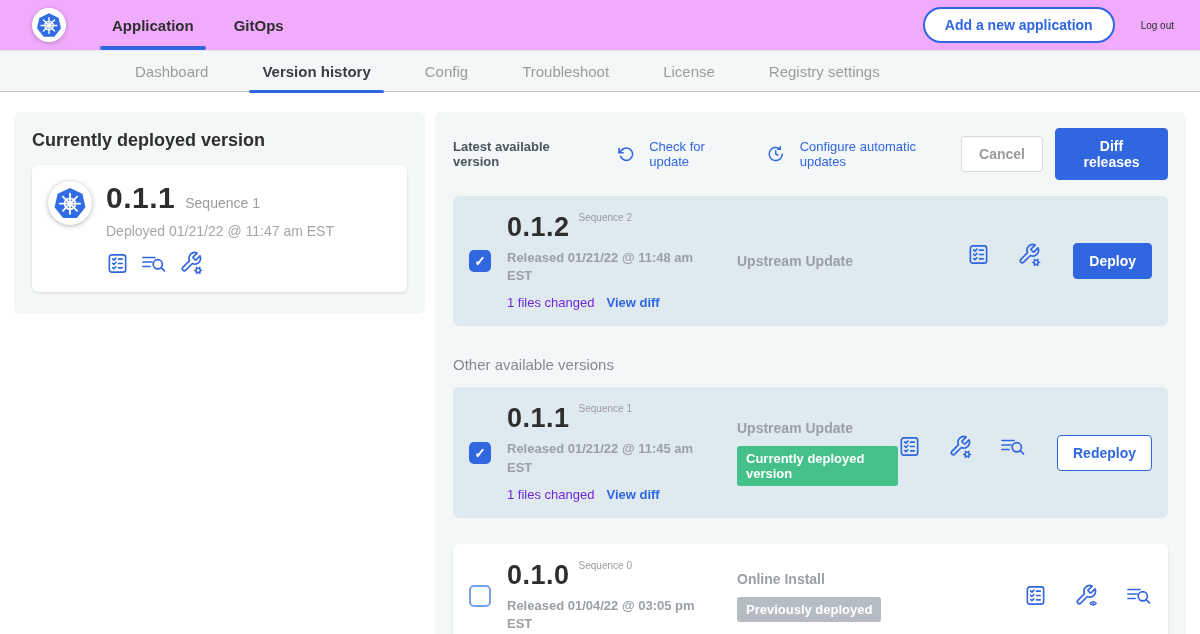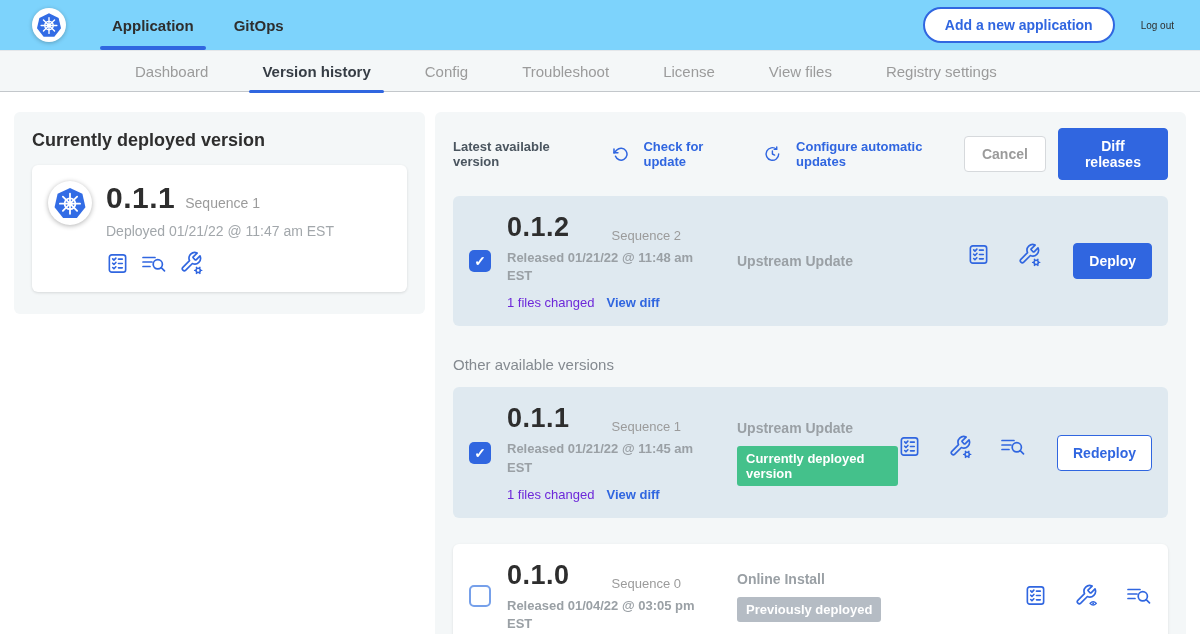--- a/index.html
+++ b/index.html
@@ -1,19 +1,19 @@
 <!DOCTYPE html>
 <html><head>
 <meta charset="utf-8">
 <style>
   * { margin:0; padding:0; box-sizing:border-box; }
   html,body { width:1200px; height:634px; background:#fff; font-family:"Liberation Sans", sans-serif; overflow:hidden; }
 
   
-  .topnav { display:flex; align-items:center; height:50px; padding:0 26px 0 32px; background:#7dd3fc; }
+  .topnav { display:flex; align-items:center; height:50px; padding:0 26px 0 32px; background:#f0abfc; }
   .logo-badge { width:34px; height:34px; border-radius:50%; background:#fff; box-shadow:0 1px 4px rgba(0,0,0,.25); display:flex; align-items:center; justify-content:center; margin-right:34px; }
   .topnav-tab { position:relative; height:50px; display:flex; align-items:center; padding:0 12px; margin-right:16px; font-size:15px; font-weight:700; color:#2e2e2e; cursor:pointer; }
   .topnav-tab .underline { position:absolute; left:0; right:0; bottom:0; height:4px; background:#3066e0; border-radius:2px; }
   .topnav-spacer { flex:1; }
   .add-app-btn { border:2px solid #3066e0; color:#3066e0; background:#fff; font-weight:700; font-size:14px; padding:8px 20px; border-radius:18px; cursor:pointer; font-family:inherit; }
   .logout { margin-left:26px; font-size:10px; color:#2e2e2e; cursor:pointer; }
 
   
   .subnav { display:flex; height:42px; background:#f4f7f8; border-top:1px solid #e4e7ea; border-bottom:1px solid #c3c7cb; padding-left:108px; }
   .subnav-tab { position:relative; display:flex; align-items:center; padding:0 27px; font-size:15px; color:#9b9b9b; cursor:pointer; }
@@ -30,43 +30,43 @@
   .dep-version-row { display:flex; align-items:baseline; }
   .dep-version { font-size:30px; font-weight:700; color:#2e2e2e; letter-spacing:.5px; }
   .dep-seq { font-size:14px; color:#9b9b9b; margin-left:10px; }
   .dep-date { font-size:14px; color:#a2a7ab; margin-top:8px; }
   .icon-row { display:flex; align-items:center; gap:12px; margin-top:12px; color:#3066e0; }
   .icon-btn { color:#3066e0; cursor:pointer; display:flex; align-items:center; }
 
   .right-panel { flex:1; padding:16px 18px 24px 18px; }
   .rp-header { display:flex; align-items:center; }
   .rp-title { font-size:13px; font-weight:700; color:#4a555f; }
-  .rp-link { display:flex; align-items:center; gap:15px; color:#3066e0; font-size:13px; font-weight:700; margin-left:22px; cursor:pointer; }
+  .rp-link { display:flex; align-items:center; gap:15px; color:#3066e0; font-size:13px; font-weight:400; margin-left:22px; cursor:pointer; }
   .rp-spacer { flex:1; }
   .btn { font-family:inherit; font-size:14px; border-radius:4px; cursor:pointer; }
   .btn-cancel { background:#fff; border:1px solid #d6d9dc; color:#9b9b9b; font-weight:600; padding:9px 17px; margin-right:12px; }
   .btn-primary { background:#3066e0; border:1px solid #3066e0; color:#fff; font-weight:700; padding:9px 15px; }
   .btn-outline { background:#fff; border:1px solid #3066e0; color:#3066e0; font-weight:700; padding:9px 15px; }
 
   .vcard { display:flex; align-items:center; border-radius:6px; padding:16px; }
   .vcard.selected { background:#dfe9f0; }
   .vcard.plain { background:#fff; box-shadow:0 1px 3px rgba(0,0,0,.1); }
   .vcard-1 { margin-top:16px; }
   .other-label { margin-top:30px; font-size:15px; color:#848a90; }
   .vcard-2 { margin-top:14px; }
   .vcard-3 { margin-top:26px; }
 
   .checkbox { width:22px; height:22px; border-radius:5px; flex:none; margin-right:16px; display:flex; align-items:center; justify-content:center; cursor:pointer; }
   .checkbox.checked { background:#3066e0; color:#fff; font-size:14px; font-weight:700; }
   .checkbox.unchecked { background:#fff; border:2px solid #76a0ea; }
 
   .v-info { width:218px; flex:none; }
-  .v-line { display:flex; align-items:flex-end;gap:33px; }
+  .v-line { display:flex; align-items:flex-start; }
   .v-num { font-size:27px; font-weight:700; color:#2e2e2e; letter-spacing:.5px; }
-  .v-seq { font-size:13px; color:#9b9b9b; margin-left:9px; }
+  .v-seq { font-size:10px; color:#9b9b9b; margin-left:9px; }
   .v-released { font-size:13px; font-weight:700; color:#9aa0a5; margin-top:6px; max-width:196px; line-height:1.4; }
   .v-files-row { display:flex; align-items:center; margin-top:10px; font-size:13px; }
   .v-files { color:#6d28d9; }
   .v-viewdiff { color:#3066e0; font-weight:700; margin-left:12px; cursor:pointer; }
 
   .v-source { flex:1; padding-left:12px; }
   .v-source-label { font-size:14px; font-weight:700; color:#9aa0a5; }
   .badge { display:inline-block; margin-top:10px; font-size:13px; font-weight:700; color:#fff; padding:5px 9px; border-radius:3px; }
   .badge-green { background:#44c18b; }
   .badge-gray { background:#b5bcc4; }
@@ -116,23 +116,20 @@
     <div class="underline"></div>
   </div>
   <div class="subnav-tab">
       <span>Config</span>
     </div>
   <div class="subnav-tab">
       <span>Troubleshoot</span>
     </div>
   <div class="subnav-tab">
       <span>License</span>
-    </div>
-  <div class="subnav-tab">
-      <span>View files</span>
     </div>
   <div class="subnav-tab">
       <span>Registry settings</span>
     </div>
 </div>
 
 <div class="main">
 
   <div class="panel left-panel">
     <div class="left-title">Currently deployed version</div>

